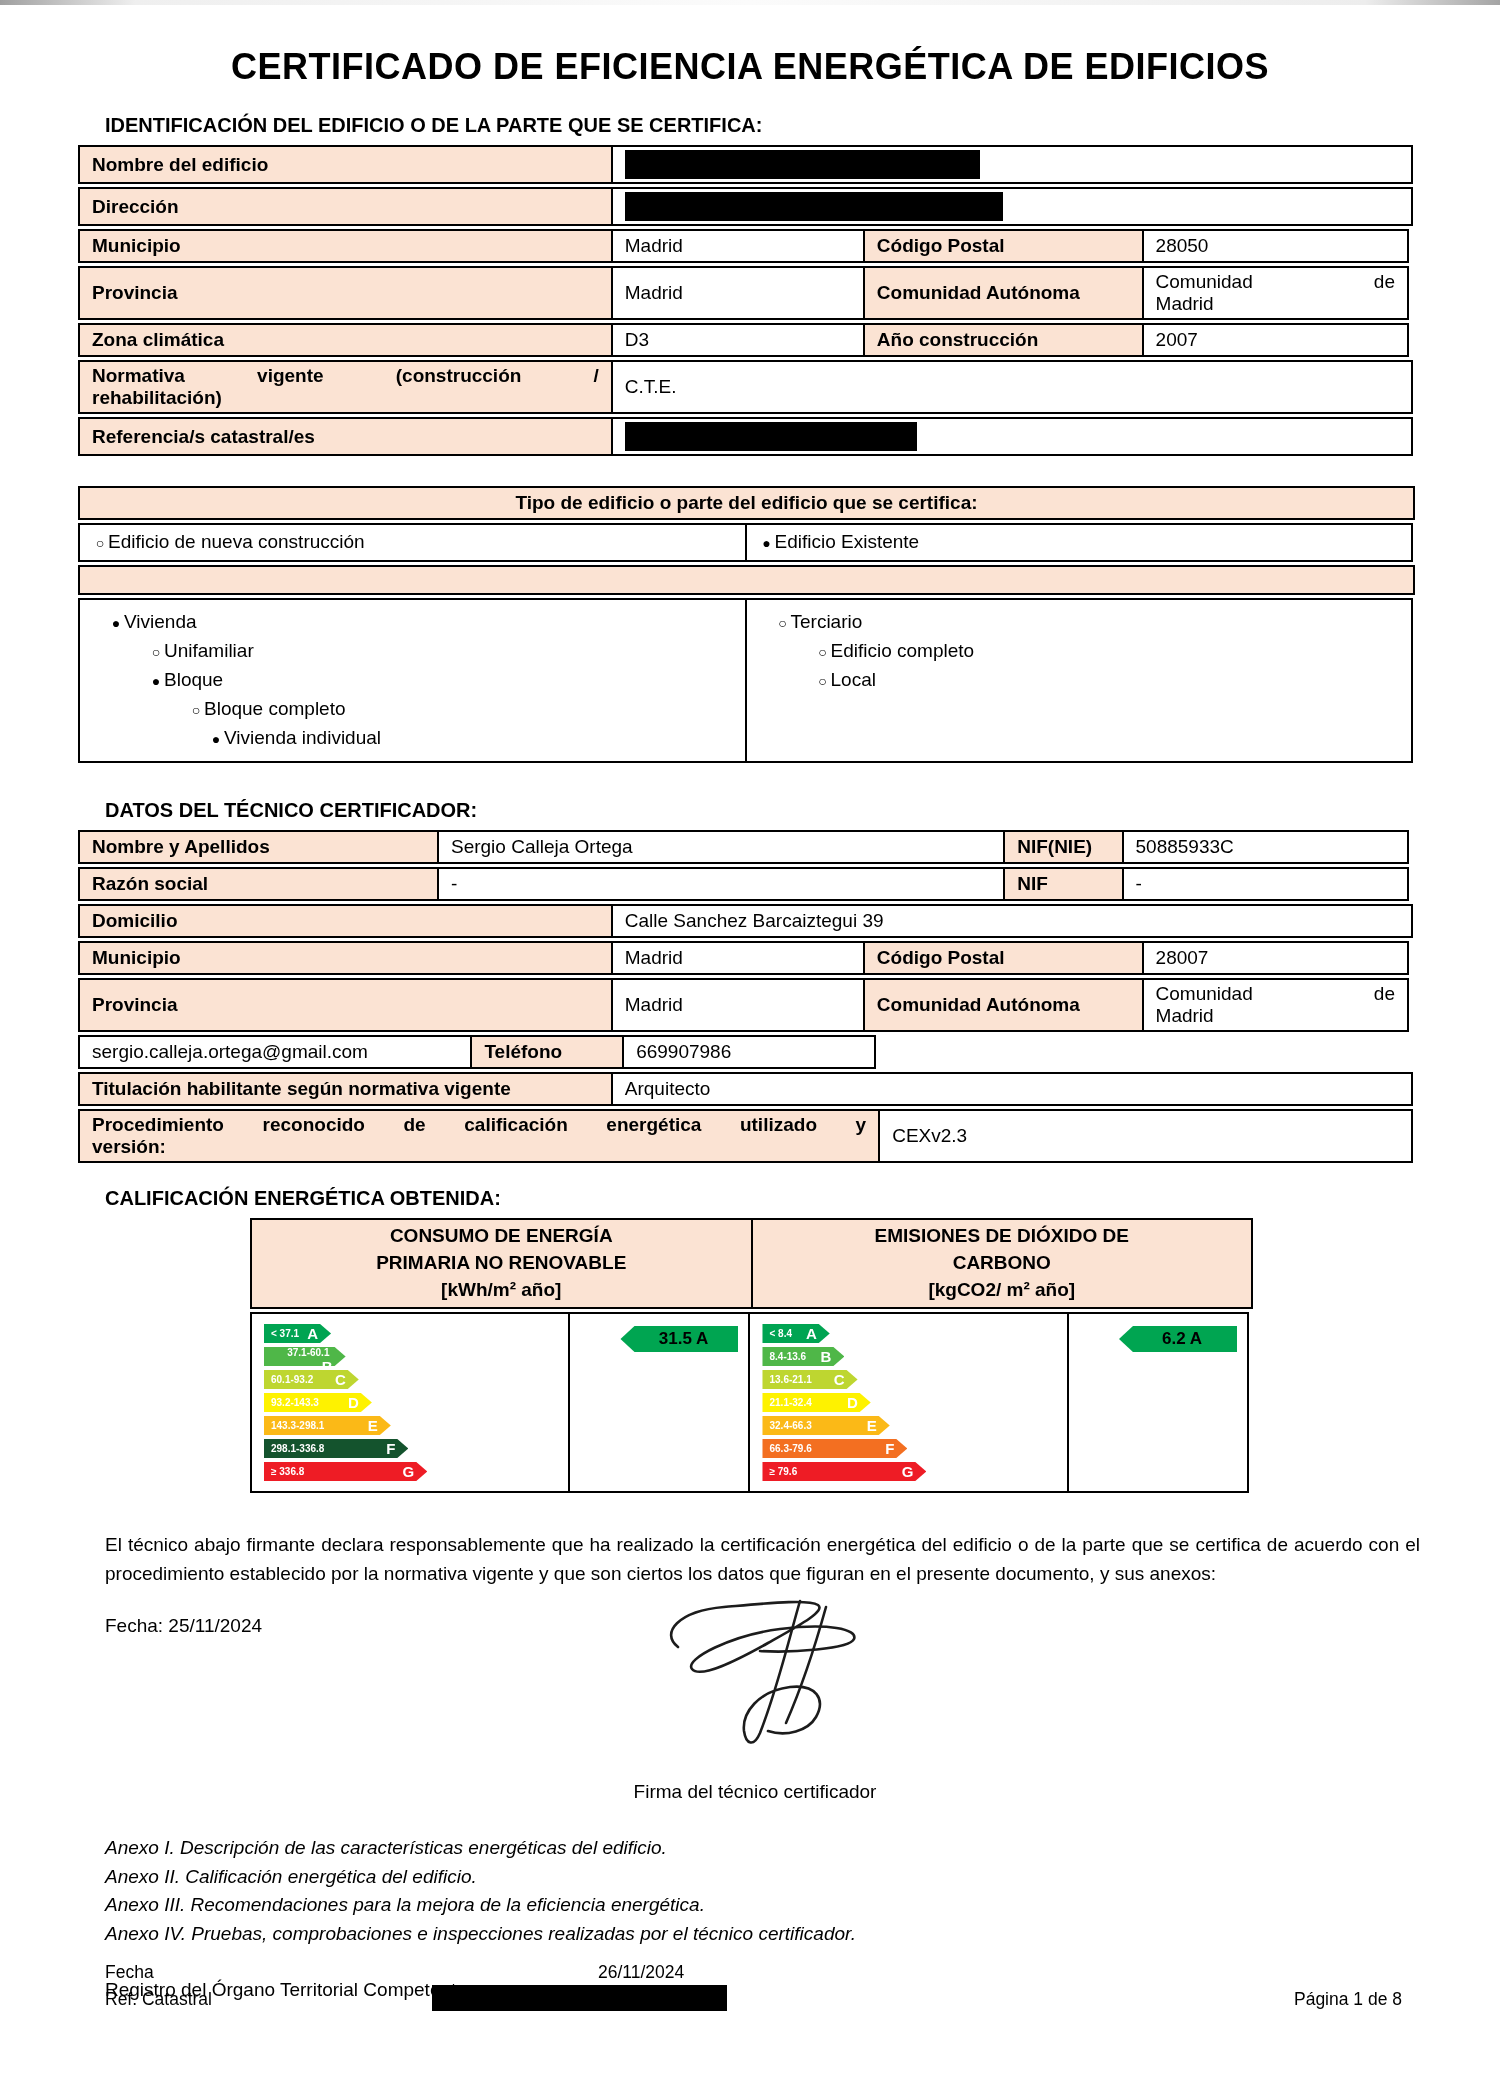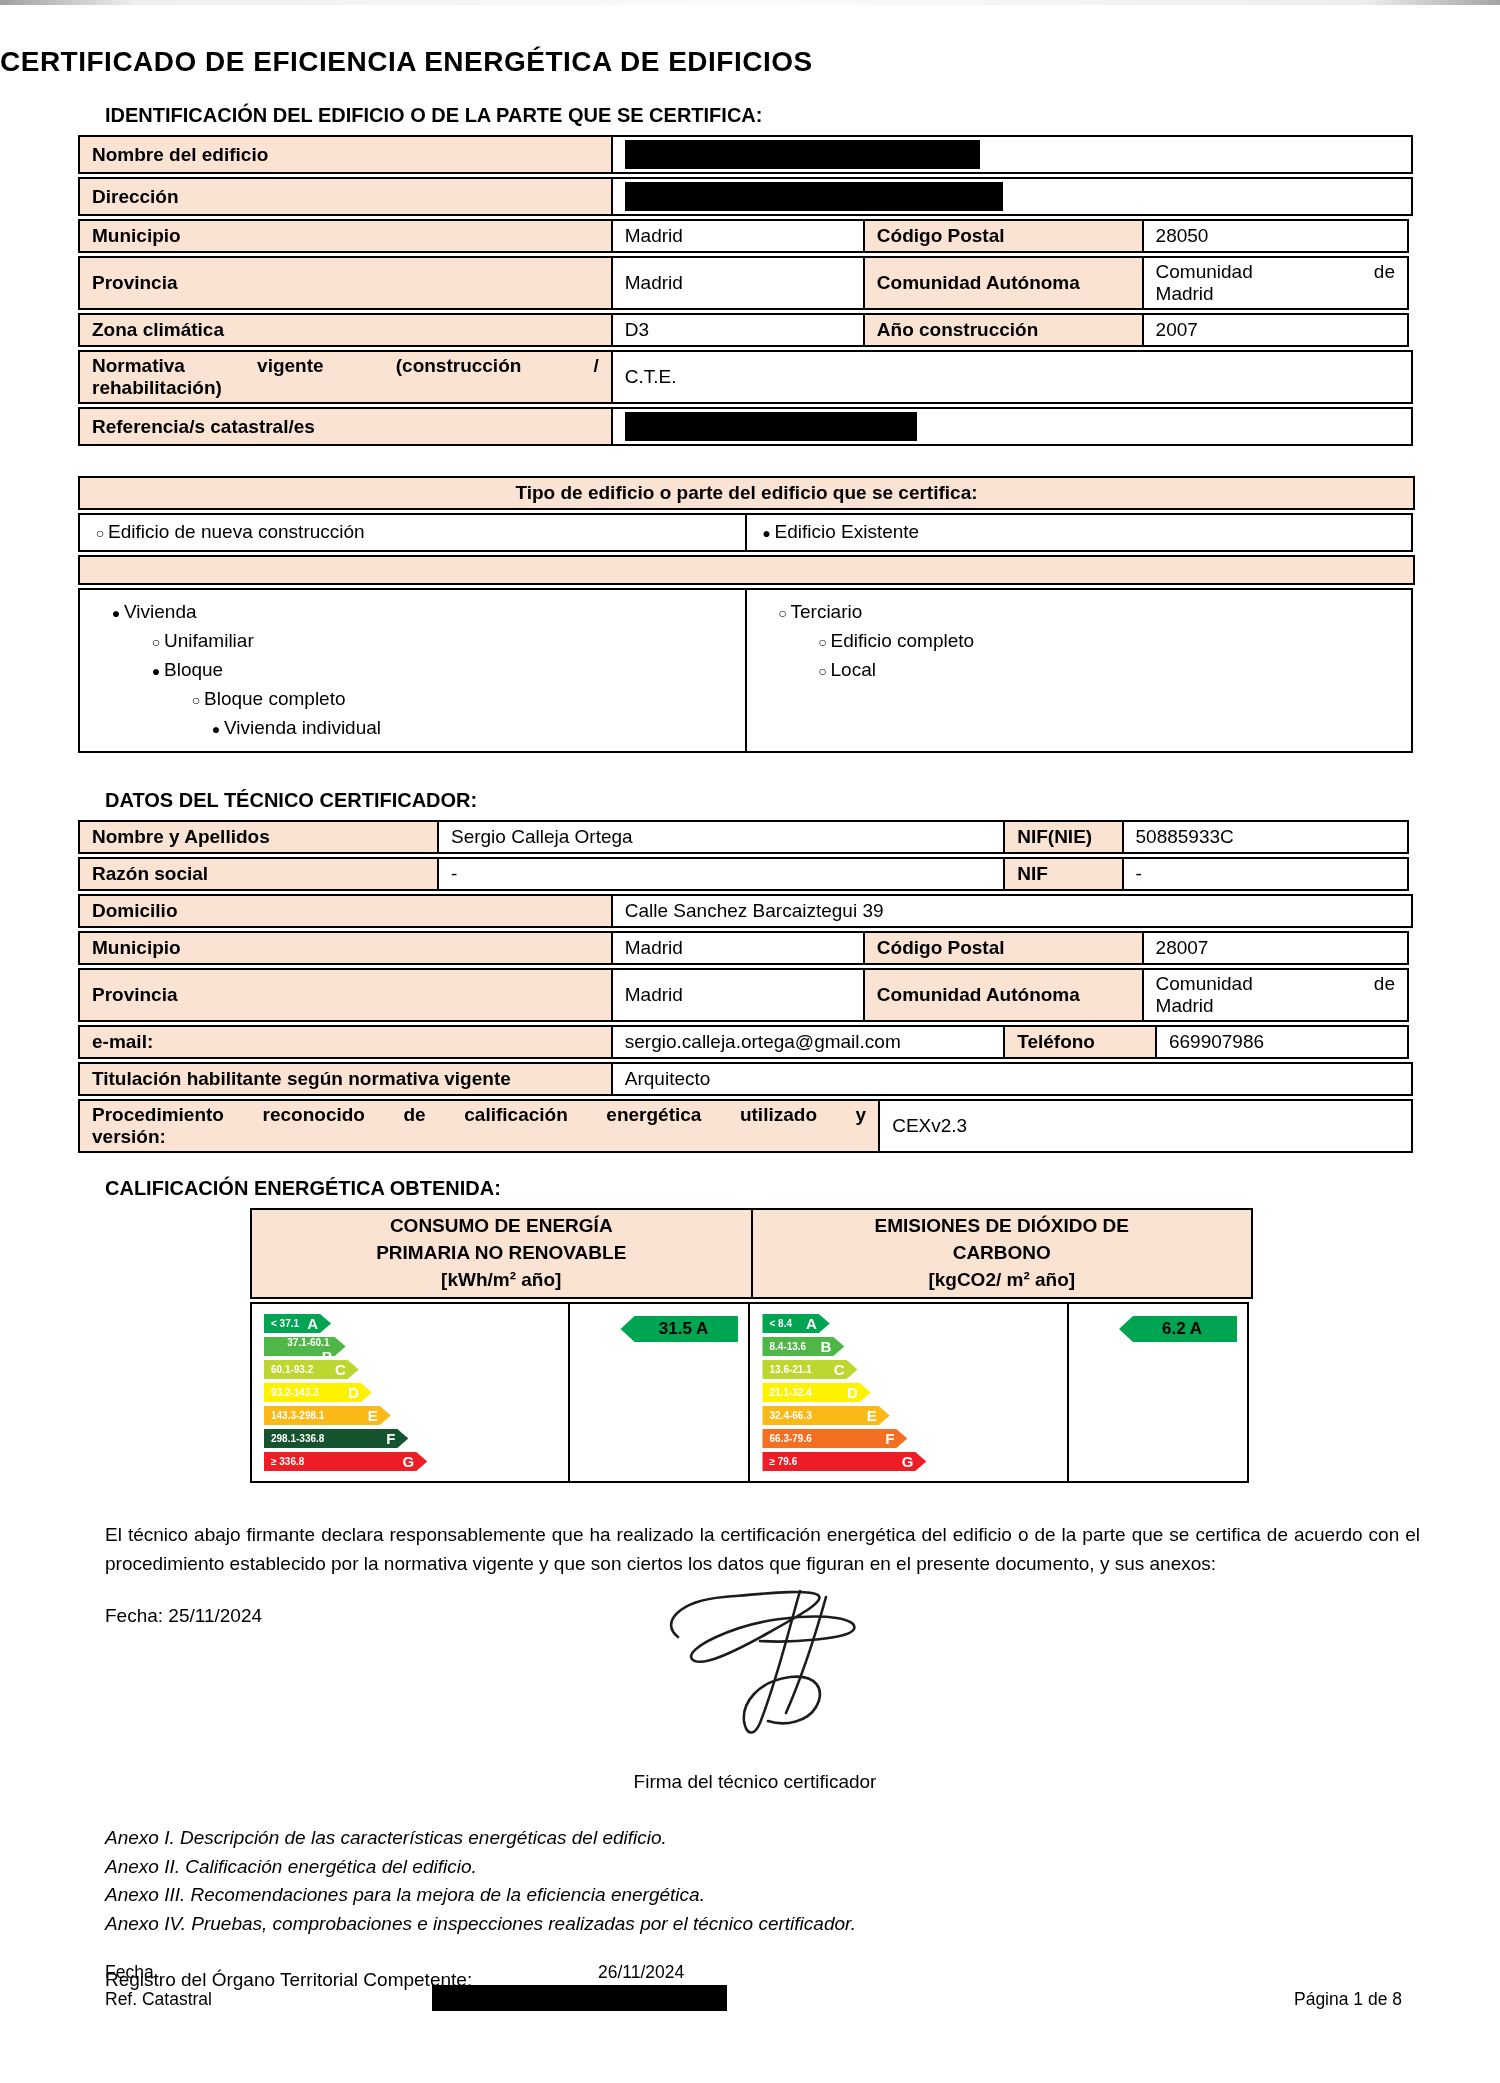--- a/index.html
+++ b/index.html
@@ -9,22 +9,22 @@
     background:#ffffff;
     font-family:"Liberation Sans","DejaVu Sans",sans-serif;
     font-size:19px;color:#000;
     overflow:hidden;
   }
   .page::before{
     content:'';position:absolute;top:0;left:0;right:0;height:5px;
     background:linear-gradient(to right,#9f9f9f,#efefef 9%,#fbfbfb 50%,#ededed 91%,#a4a4a4);
   }
   .doc-title{
-    margin:46px 0 0 0;
-    font-size:28px;font-weight:bold;letter-spacing:.5px;
+    margin:46px 0 0 0;text-align:center;
+    font-size:36px;font-weight:bold;letter-spacing:.5px;
   }
   .sec-heading{
     margin:26px 0 8px 105px;font-size:20px;font-weight:bold;
   }
   
   .tbl{margin-left:78px;width:1337px;}
   .trow{display:flex;align-items:stretch;margin-top:3px;}
   .trow:first-child{margin-top:0;}
   .tcell{
     border:2px solid #000;margin-left:-2px;
@@ -248,21 +248,20 @@
         <div class="jwrap">
           <div class="jline">
             <span>Comunidad</span>
             <span>de</span>
           </div>
           <div>Madrid</div>
         </div>
       </div>
     </div>
     <div class="trow">
-      <div class="tcell lab" style="width:40%">e-mail:</div>
       <div class="tcell val" style="width:29.5%">sergio.calleja.ortega@gmail.com</div>
       <div class="tcell lab" style="width:11.5%">Teléfono</div>
       <div class="tcell val" style="width:19%">669907986</div>
     </div>
     <div class="trow">
       <div class="tcell lab" style="width:40%">Titulación habilitante según normativa vigente</div>
       <div class="tcell val" style="width:60%">Arquitecto</div>
     </div>
     <div class="trow">
       <div class="tcell lab" style="width:60%">

